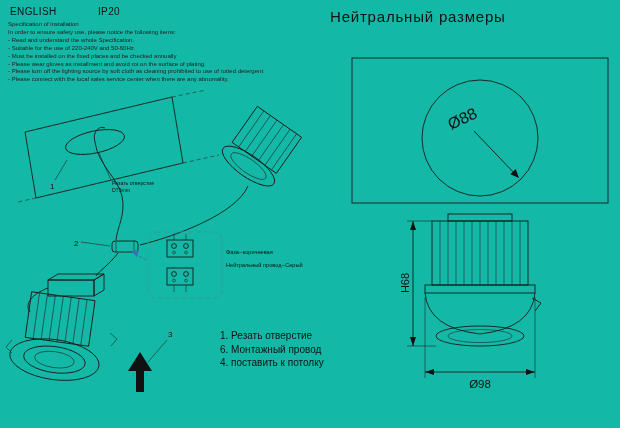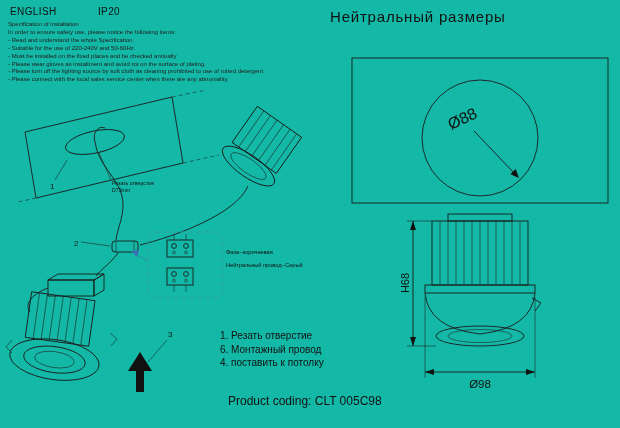--- a/index.html
+++ b/index.html
@@ -161,15 +161,14 @@
 
     <g>
       <path class="ln thin" d="M90,247 V328 M200,247 V328"></path>
       <line class="ln" x1="90" y1="322" x2="200" y2="322"></line>
       <polygon fill="#111" points="90,322 99,319 99,325"></polygon>
       <polygon fill="#111" points="200,322 191,319 191,325"></polygon>
       <text x="145" y="338" font-size="11.5" text-anchor="middle">Ø98</text>
     </g>
   </svg>
 
-  <div class="coding">Product coding: CLT 005C98</div>
 
 </div>
 
 </body></html>

